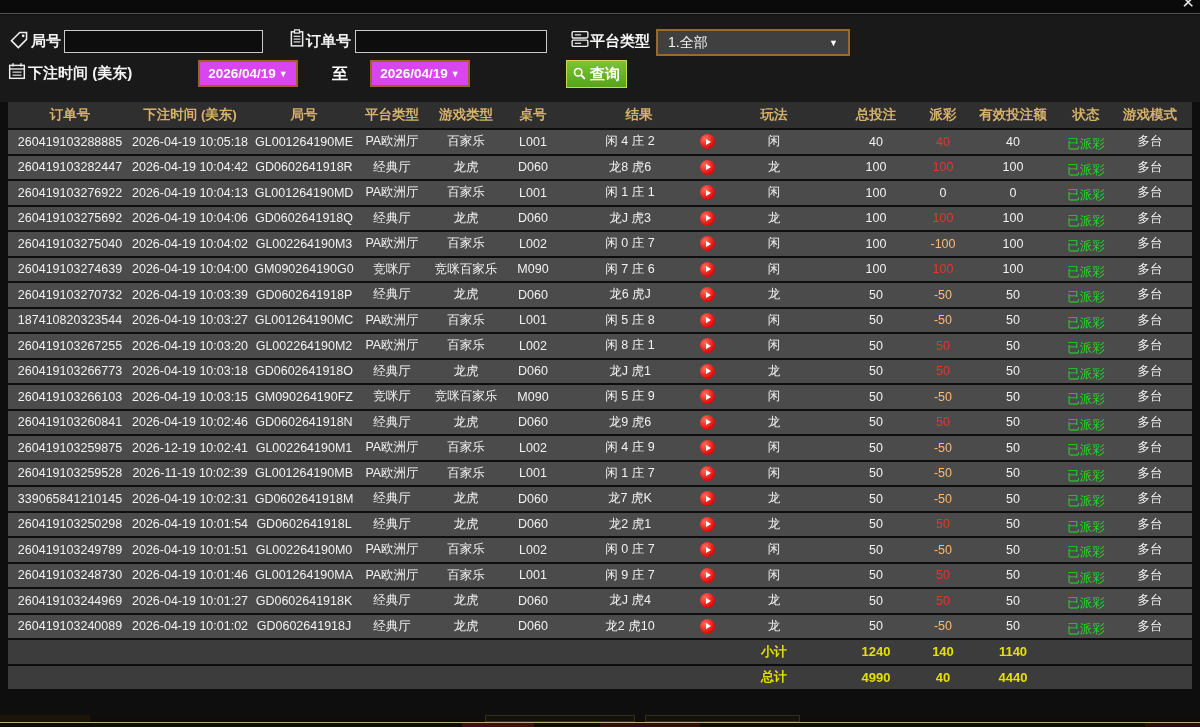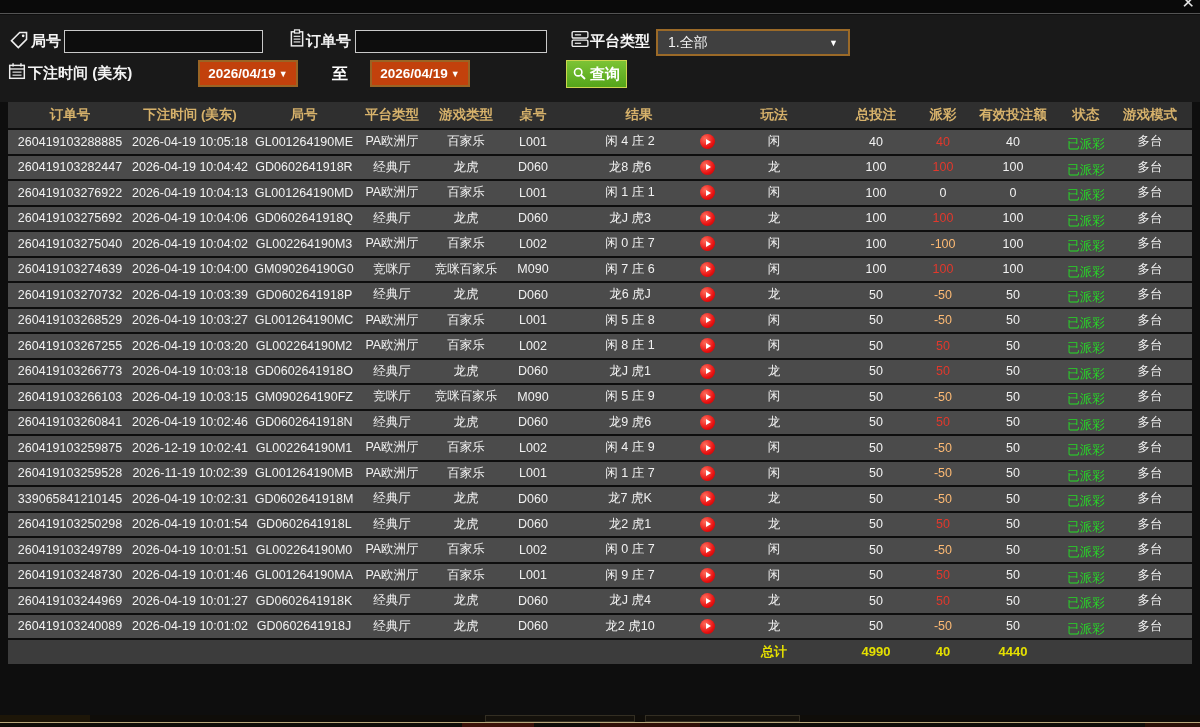--- a/index.html
+++ b/index.html
@@ -12,21 +12,21 @@
   .close-x { position:absolute; top:-7px; right:5px; color:#e6e6e6; font-size:16px; font-weight:bold; cursor:default; }
 
   
   .filters { position:absolute; top:15px; left:0; width:100%; height:87px; background:#191919; }
   .flabel { position:absolute; color:#f5f5f5; font-size:15px; font-weight:bold; white-space:nowrap; }
   .ficon { position:absolute; width:18px; height:18px; }
   .ficon svg { width:100%; height:100%; }
   .tinput { position:absolute; height:23px; background:#0d0d0d; border:1px solid #c9c9c9; color:#eee; font-size:13px; padding:0 5px; outline:none; }
   .dropdown { position:absolute; left:656px; top:14px; width:194px; height:27px; background:#404040; border:2px solid #9b6a28; color:#f2f2f2; font-size:14px; display:flex; align-items:center; padding:0 10px; }
   .dropdown .caret { margin-left:auto; font-size:9px; color:#fff; }
-  .datebox { position:absolute; top:45px; width:100px; height:27px; background:#c2410c; border:2px solid #9a6424; color:#fff; font-size:13.5px; font-weight:bold; display:flex; align-items:center; justify-content:center; gap:3px; }
+  .datebox { position:absolute; top:45px; width:100px; height:27px; background:#d946ef; border:2px solid #9a6424; color:#fff; font-size:13.5px; font-weight:bold; display:flex; align-items:center; justify-content:center; gap:3px; }
   .datebox .caret { font-size:9px; }
   .zhi { position:absolute; left:332px; top:49px; color:#fff; font-size:16px; font-weight:bold; }
   .searchbtn { position:absolute; left:566px; top:45px; width:61px; height:28px; background:linear-gradient(#7cc335,#55a51a); border:1px solid #ccd64e; color:#fff; font-size:15px; font-weight:bold; display:flex; align-items:center; justify-content:center; gap:3px; cursor:pointer; }
   .searchbtn svg { width:14px; height:14px; }
 
   
   .twrap { position:absolute; top:102px; left:8px; width:1184px; }
   .grid { display:grid; grid-template-columns:124px 116px 112px 64px 84px 50px 162px 108px 96px 38px 102px 44px 1fr; align-items:center; }
   .thead { height:26px; background:#2f2f2f; color:#d7b26b; font-size:13.5px; font-weight:bold; }
   .thead .c, .trow .c, .srow .c { text-align:center; white-space:nowrap; overflow:visible; }
@@ -308,21 +308,21 @@
     </span>
     <span class="c">龙</span>
     <span class="c">50</span>
     <span class="c payout val-neg">-50</span>
     <span class="c">50</span>
     <span class="c status">已派彩</span>
     <span class="c">多台</span>
   </div>
 
   <div class="grid trow">
-    <span class="c">260419103268529</span>
+    <span class="c">187410820323544</span>
     <span class="c">2026-04-19 10:03:27</span>
     <span class="c">GL001264190MC</span>
     <span class="c">PA欧洲厅</span>
     <span class="c">百家乐</span>
     <span class="c">L001</span>
     <span class="c result">
       <span class="rtext">闲 5 庄 8</span>
       <span class="playbox">
               <span class="play">
                 <i></i>
@@ -607,20 +607,35 @@
     </span>
     <span class="c">龙</span>
     <span class="c">50</span>
     <span class="c payout val-neg">-50</span>
     <span class="c">50</span>
     <span class="c status">已派彩</span>
     <span class="c">多台</span>
   </div>
 </div>
 
+    <div class="grid srow">
+      <span class="c"></span>
+        <span class="c"></span>
+        <span class="c"></span>
+        <span class="c"></span>
+        <span class="c"></span>
+        <span class="c"></span>
+        <span class="c"></span>
+      <span class="c">小计</span>
+      <span class="c">1240</span>
+      <span class="c">140</span>
+      <span class="c">1140</span>
+      <span class="c"></span>
+        <span class="c"></span>
+    </div>
     <div class="grid srow">
       <span class="c"></span>
         <span class="c"></span>
         <span class="c"></span>
         <span class="c"></span>
         <span class="c"></span>
         <span class="c"></span>
         <span class="c"></span>
       <span class="c">总计</span>
       <span class="c">4990</span>

